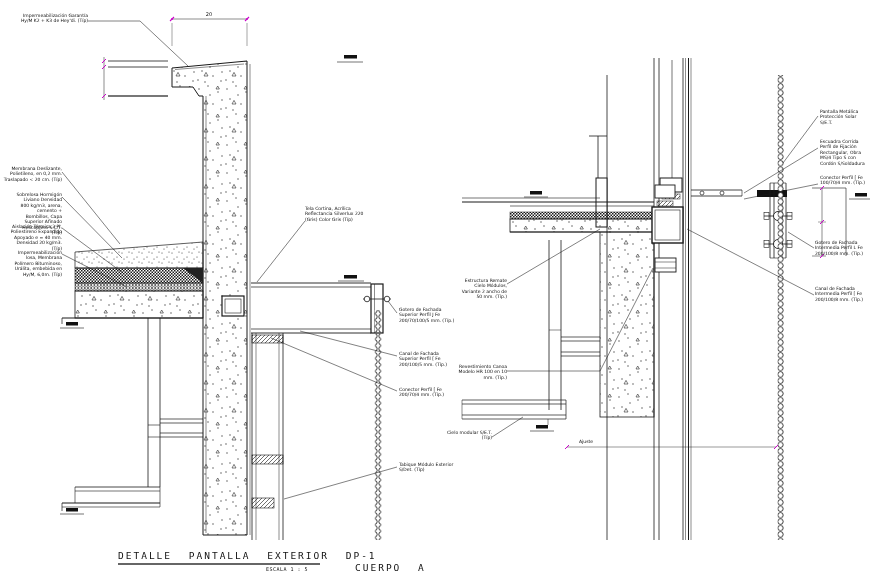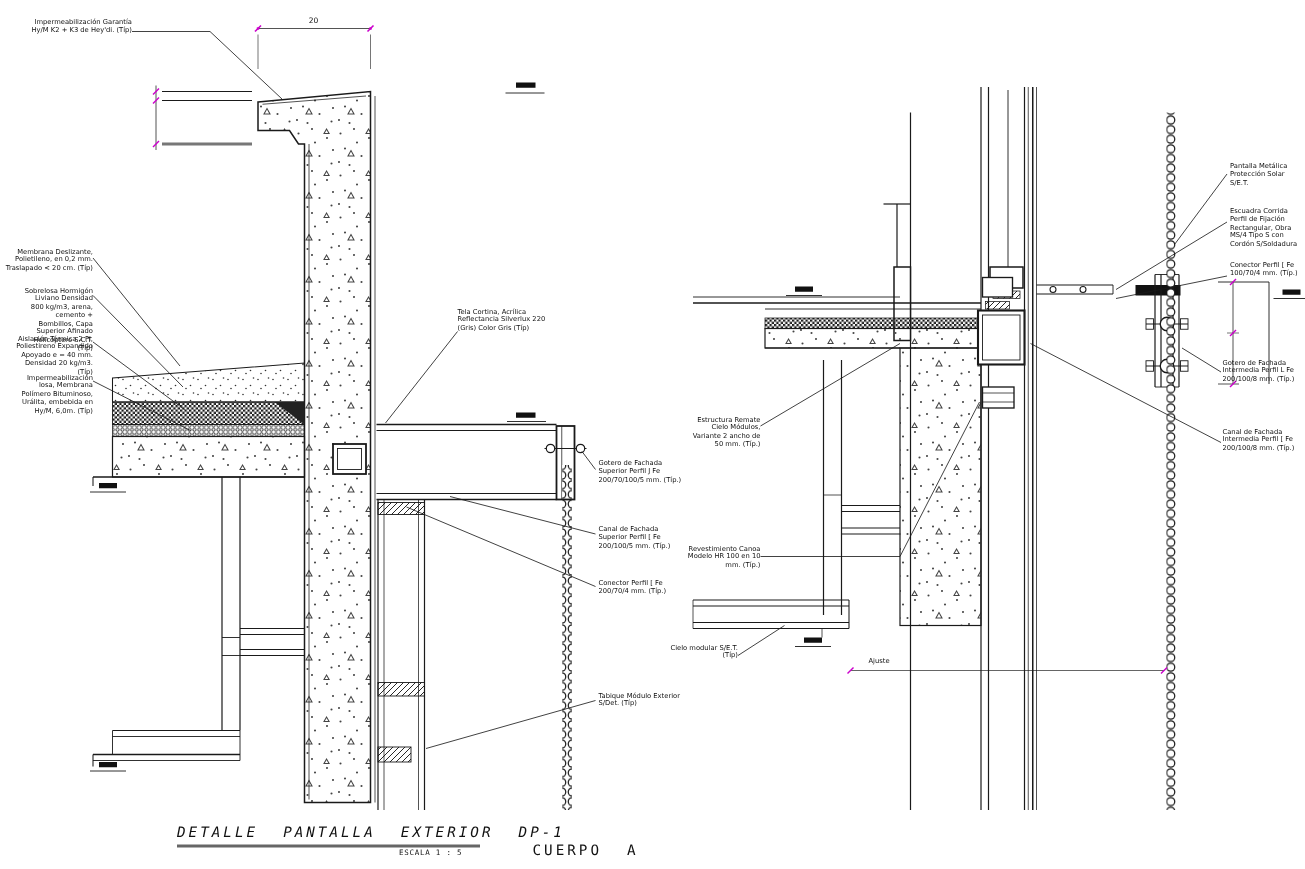--- a/index.html
+++ b/index.html
@@ -291,17 +291,17 @@
 <div class="lbl l" style="left:820px;top:175px;width:48px;">Conector Perfil [ Fe 100/70/4 mm. (Típ.)</div>
 <div class="lbl l" style="left:815px;top:240px;width:53px;">Gotero de Fachada Intermedia Perfil L Fe 200/100/8 mm. (Típ.)</div>
 <div class="lbl l" style="left:815px;top:286px;width:53px;">Canal de Fachada Intermedia Perfil [ Fe 200/100/8 mm. (Típ.)</div>
 <div class="lbl r" style="left:457px;top:278px;width:50px;">Estructura Remate Cielo Módulos, Variante 2 ancho de 50 mm. (Típ.)</div>
 <div class="lbl r" style="left:457px;top:364px;width:50px;">Revestimiento Canoa Modelo HR 100 en 10 mm. (Típ.)</div>
 <div class="lbl r" style="left:446px;top:430px;width:46px;">Cielo modular S/E.T. (Típ)</div>
 
 <div class="lbl c dim" style="left:191px;top:11px;width:36px;">20</div>
 <div class="lbl c" style="left:572px;top:439px;width:28px;">Ajuste</div>
 
-<div class="title" style="left:118px;top:550px;font-style:italic;">DETALLE  PANTALLA  EXTERIOR   DP-1</div>
+<div class="title" style="left:118px;top:550px;">DETALLE  PANTALLA  EXTERIOR   DP-1</div>
 <div class="title" style="left:355px;top:562px;">CUERPO  A</div>
 <div class="scale" style="left:266px;top:566px;">ESCALA  1 : 5</div>
 
 </div>
 
 </body></html>

